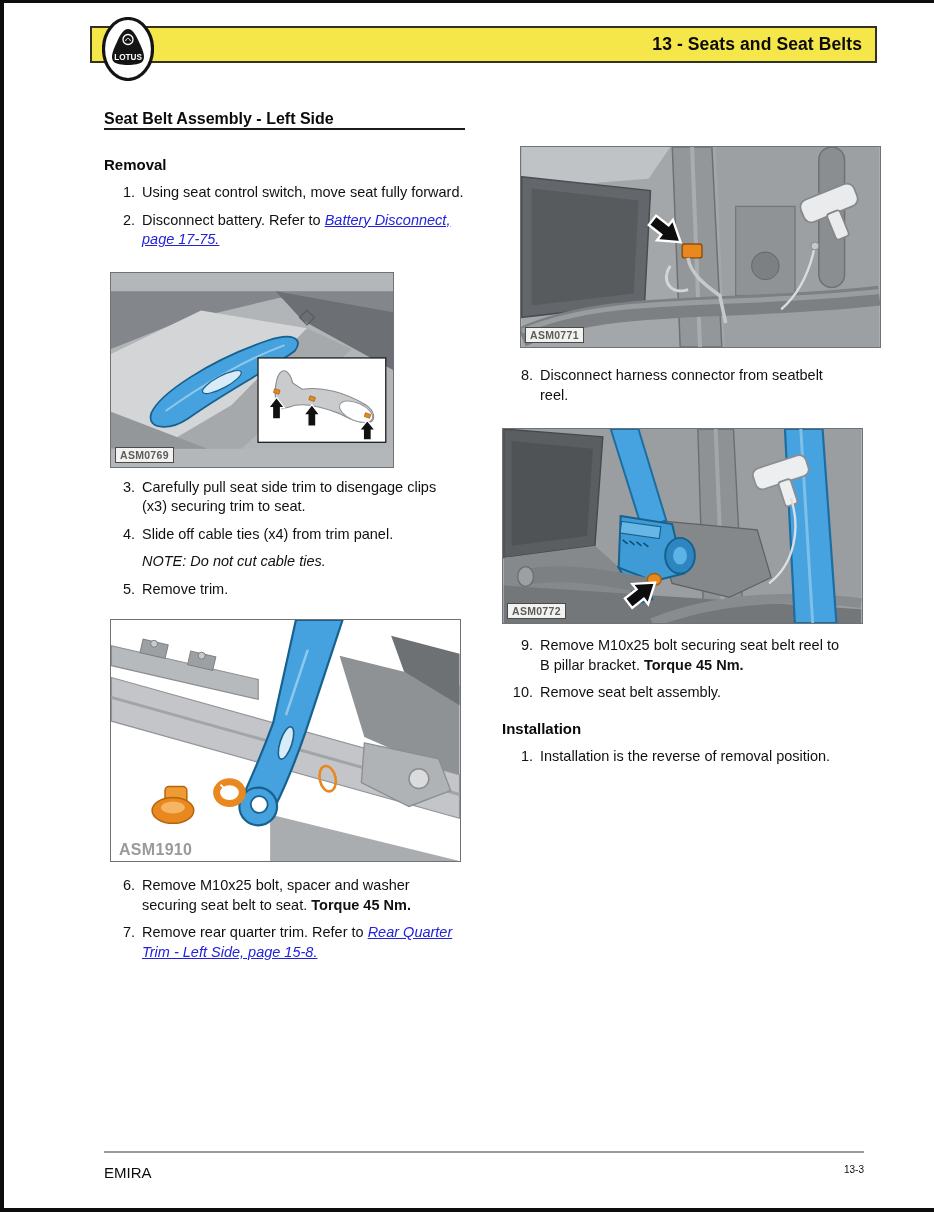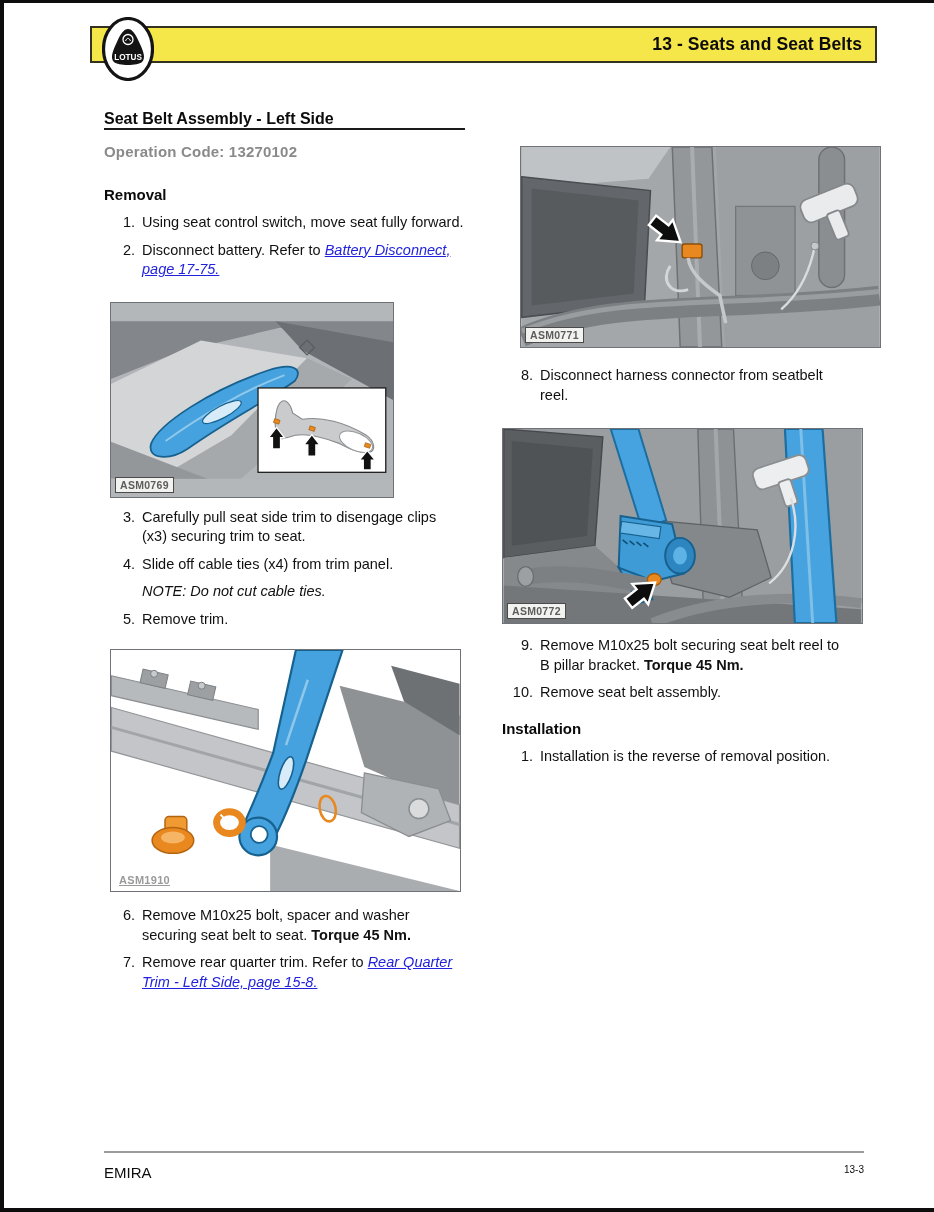--- a/index.html
+++ b/index.html
@@ -58,21 +58,21 @@
   .fig1 { width:284px; height:196px; margin:22px 0 2px 6px; }
   .fig2 { width:351px; height:243px; margin:20px 0 14px 6px; background:#ffffff; }
   .fig3 { width:361px; height:202px; margin:18px; }
   .fig4 { width:361px; height:196px; margin:23px 0 12px 0; }
   .figure svg { display:block; width:100%; height:100%; }
   .fig-label {
     position:absolute; left:4px; bottom:4px; background:#f2f2f0;
     border:1px solid #4a4a4a; color:#5c5c5c; font-size:10.5px; font-weight:700;
     padding:0 4px; line-height:14px; letter-spacing:.3px;
   }
-  .fig-label.plain { background:transparent; border:none; color:#9a9a9a; font-size:11px;text-decoration:underline; }
+  .fig-label.plain { background:transparent; border:none; color:#9a9a9a; font-size:16px; }
 
   
   .footer-rule { position:absolute; left:104px; top:1151px; width:760px; height:2px; background:#9b9b9b; }
   .footer-model { position:absolute; left:104px; top:1164px; font-size:15px; color:#0c0c0c; }
   .footer-page { position:absolute; top:1164px; left:104px; width:760px; text-align:right; font-size:10px; color:#0c0c0c; }
 </style>
 </head>
 <body>
 
 <div class="edge edge-top"></div>
@@ -87,21 +87,20 @@
     <ellipse cx="26" cy="32" rx="24.5" ry="30.5" fill="#ffffff" stroke="#141414" stroke-width="3.2"></ellipse>
     <path d="M26,12 C30,12 33.5,16.5 37.5,26 C41.5,34.5 44,41 40,45 C36,49 16,49 12,45 C8,41 10.5,34.5 14.5,26 C18.5,16.5 22,12 26,12 Z" fill="#141414"></path>
     <circle cx="26" cy="22.5" r="5" fill="none" stroke="#ffffff" stroke-width="1.3"></circle>
     <path d="M23.5,24 C25,20.5 27,20.5 28.5,24" fill="none" stroke="#ffffff" stroke-width="1"></path>
     <text x="26" y="43" text-anchor="middle" font-size="8.2" font-weight="bold" fill="#ffffff" font-family="Liberation Sans, sans-serif">LOTUS</text>
   </svg>
 </div>
 
 <div class="col col-left">
   <div class="section-title">Seat Belt Assembly - Left Side</div>
-  <div class="op-code">Operation Code: 13270102</div>
   <div class="sub-heading">Removal</div>
 
   <ol class="steps">
     <li>
       <span class="step-num">1.</span>
       <span class="step-body">Using seat control switch, move seat fully forward.</span>
     </li>
     <li>
       <span class="step-num">2.</span>
       <span class="step-body"><span>Disconnect battery. Refer to </span><a class="ref-link">Battery Disconnect, page 17-75.</a></span>

